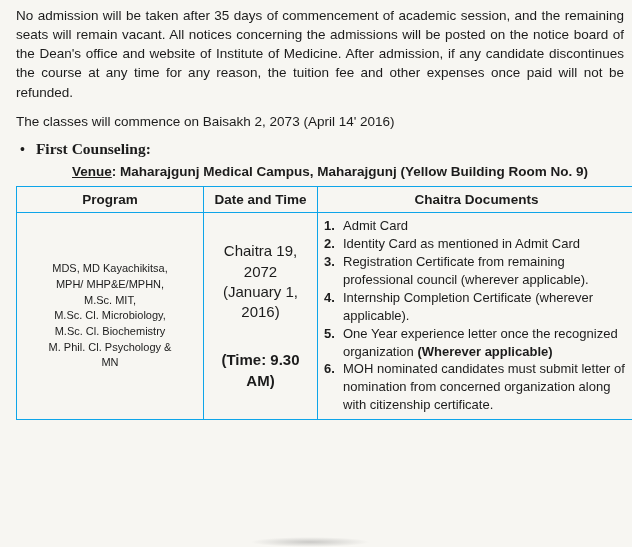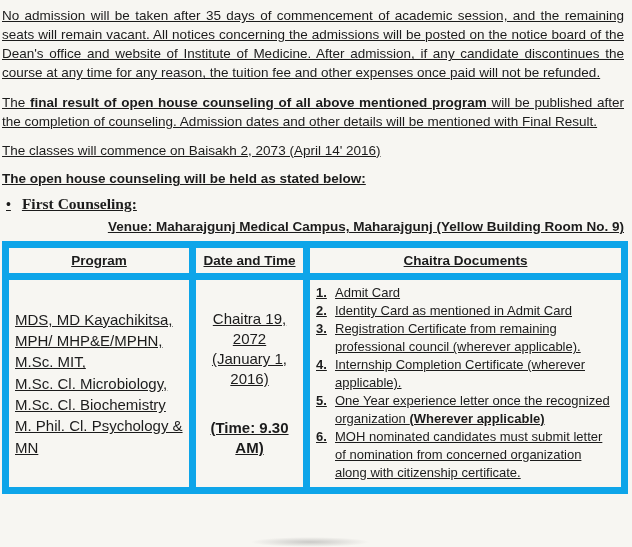--- a/index.html
+++ b/index.html
@@ -5,21 +5,21 @@
   html, body { margin: 0; padding: 0; }
   body {
     width: 632px;
     height: 547px;
     background: #f7f6f2;
     color: #1c1c1c;
     font-family: "Liberation Sans", sans-serif;
     overflow: hidden;
     position: relative;
   }
-  .page { padding: 6px 8px 0 2px; text-decoration: underline; }
+  .page { padding: 6px 8px 0 16px; }
 
   .para {
     margin: 0 0 10px 0;
     font-size: 13.5px;
     line-height: 1.42;
   }
   .justify { text-align: justify; }
   .bold { font-weight: bold; margin-top: 28px; }
   strong { font-weight: bold; }
 
@@ -34,49 +34,48 @@
     font-family: "Liberation Serif", serif;
     font-size: 15.5px;
     font-weight: bold;
   }
   .bullet-glyph { font-size: 14px; }
 
   .venue-line {
     margin: 0 0 7px 56px;
     font-size: 13.5px;
     font-weight: bold;
-    text-align: right;
   }
   .underline { text-decoration: underline; }
 
   table.schedule {
     width: 619px;
     border-collapse: collapse;
     table-layout: fixed;
     font-size: 13px;
   }
   table.schedule col.c1 { width: 187px; }
   table.schedule col.c2 { width: 114px; }
   table.schedule col.c3 { width: 318px; }
   table.schedule th, table.schedule td {
-    border: 7px solid #0ea5e9;
+    border: 1px solid #0ea5e9;
   }
   table.schedule th {
     font-size: 13.5px;
     font-weight: bold;
     padding: 5px 4px;
     text-align: center;
   }
   .program-cell {
-    text-align: left;
+    text-align: center;
     vertical-align: middle;
     white-space: pre-line;
     line-height: 1.42;
     padding: 4px 6px;
-    font-size: 15px;
+    font-size: 11px;
   }
   .date-cell {
     text-align: center;
     vertical-align: middle;
     line-height: 1.35;
     font-size: 15px;
     padding: 4px 2px;
   }
   .docs-cell {
     vertical-align: top;
@@ -104,25 +103,23 @@
     pointer-events: none;
   }
 </style>
 </head>
 <body>
 
 <div class="page">
 
   <p class="para justify">No admission will be taken after 35 days of commencement of academic session, and the remaining seats will remain vacant. All notices concerning the admissions will be posted on the notice board of the Dean's office and website of Institute of Medicine. After admission, if any candidate discontinues the course at any time for any reason, the tuition fee and other expenses once paid will not be refunded.</p>
 
-  <p class="para justify"><span>The </span><strong>final result of open house counseling of all above mentioned program</strong><span> will be published after the completion of counseling. Admission dates and other details will be mentioned with Final Result.</span></p>
 
   <p class="para p3">The classes will commence on Baisakh 2, 2073 (April 14' 2016)</p>
 
-  <p class="para p4">The open house counseling will be held as stated below:</p>
 
   <div class="bullet-row">
     <span class="bullet-glyph">•</span>
     <span>First Counseling:</span>
   </div>
 
   <p class="venue-line"><span class="underline">Venue</span><span>: Maharajgunj Medical Campus, Maharajgunj (Yellow Building Room No. 9)</span></p>
 
   <table class="schedule">
     <colgroup>

